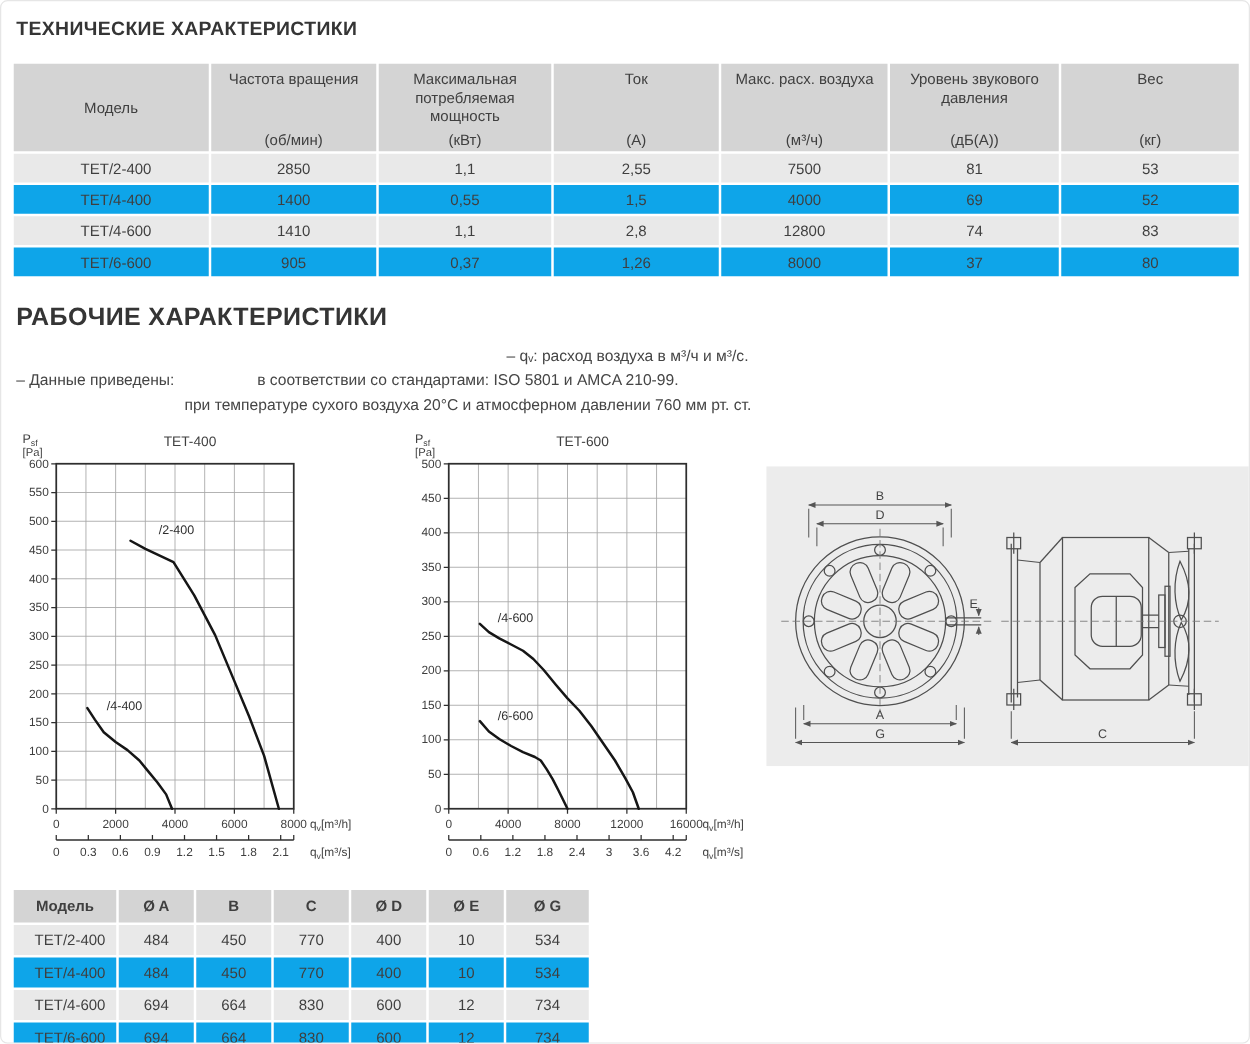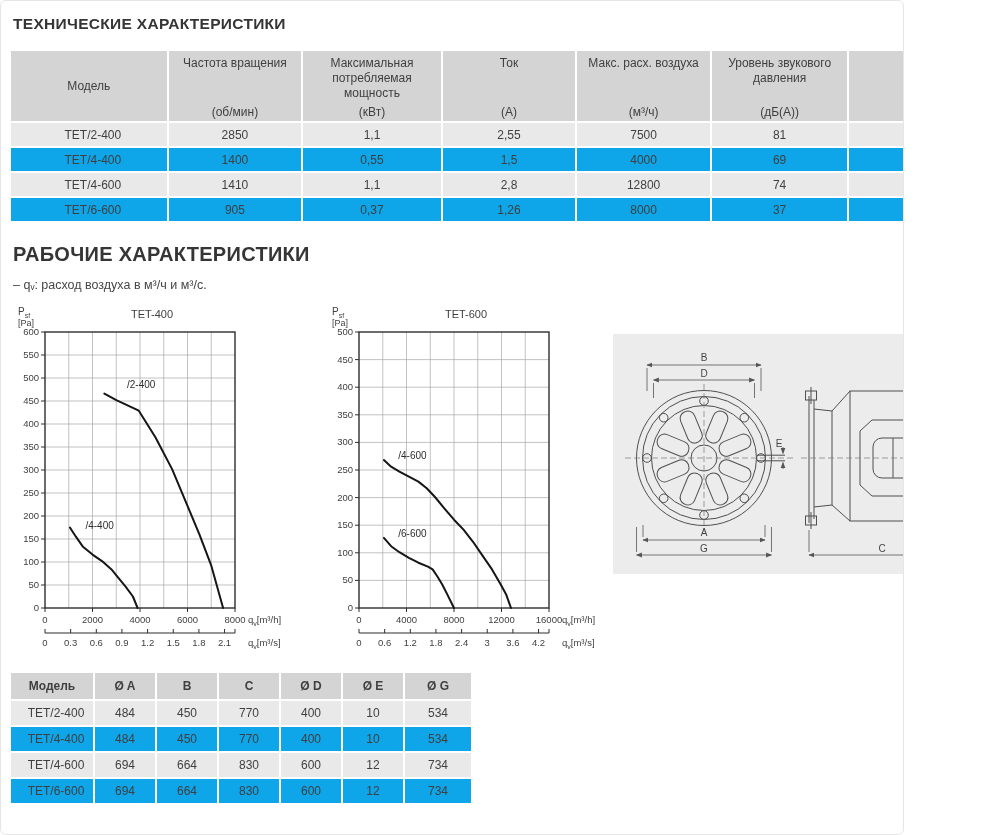--- a/index.html
+++ b/index.html
@@ -1,17 +1,17 @@
 <!DOCTYPE html>
 <html><head>
 <meta charset="utf-8">
 <style>
   html,body{margin:0;padding:0;background:#fff;}
   body{font-family:"Liberation Sans","DejaVu Sans",sans-serif;color:#3f3f3f;}
-  .page{position:relative;width:904px;height:835px;box-sizing:border-box;
+  .page{position:relative;width:1000px;height:835px;box-sizing:border-box;
         padding:10px 8px 0 8px;border:1px solid #e6e6e6;border-radius:6px;background:#fff;overflow:hidden;}
   h1.doc-title{font-size:15.5px;font-weight:bold;letter-spacing:.3px;color:#353535;margin:4px 0 16px 4px;}
   h2.doc-title{font-size:20px;font-weight:bold;letter-spacing:.3px;color:#353535;margin:20px 0 10px 4px;}
 
   table{border-collapse:separate;border-spacing:2px;table-layout:fixed;}
   th,td{font-size:12px;font-weight:normal;color:#3f3f3f;overflow:hidden;}
   
   table.spec{width:984px;}
   table.spec th{background:#d4d4d4;height:70px;vertical-align:top;padding:0 6px;}
   .hwrap{display:flex;flex-direction:column;justify-content:space-between;height:64px;padding-top:5px;}
@@ -19,21 +19,21 @@
   .hl,.hu{text-align:center;line-height:1.25;}
   table.spec td{height:21px;text-align:center;}
   table tr.r-odd td{background:#e9e9e9;margin-left:30px;}
   table tr.r-even td{background:#0ea5e9;}
   td.model{text-align:left;padding-left:9px;}
   
   table.dim{width:458px;margin-top:8px;}
   table.dim th{background:#d4d4d4;height:24px;text-align:center;font-weight:bold;}
   table.dim td{height:22px;text-align:center;}
 
-  .notes{font-size:12.5px;color:#454545;margin-left:4px;line-height:1.55;}
+  .notes{font-size:12.5px;color:#454545;margin-left:4px;line-height:1.55;text-align:center;}
   .note-row{display:flex;}
   .note-col{display:flex;flex-direction:column;margin-left:8px;}
 
   .charts-row{position:relative;height:360px;margin-top:8px;}
   .chart{position:absolute;top:0;}
   #chart-0{left:2px;}
   #chart-1{left:316px;}
   .drawing{position:absolute;left:604px;top:31px;width:388px;height:240px;}
   .drawing svg{display:block;}
   .dash{stroke:#7a7a7a;stroke-width:.7;stroke-dasharray:6 3;}
@@ -140,20 +140,27 @@
           <td>37</td>
           <td>80</td>
         </tr>
       </tbody>
   </table>
 
   <h2 class="doc-title">РАБОЧИЕ ХАРАКТЕРИСТИКИ</h2>
 
   <div class="notes">
     <div>– qᵥ: расход воздуха в м³/ч и м³/с.</div>
+    <div class="note-row">
+      <span>– Данные приведены:</span>
+      <span class="note-col">
+        <span>в соответствии со стандартами: ISO 5801 и AMCA 210-99.</span>
+        <span>при температуре сухого воздуха 20°C и атмосферном давлении 760 мм рт. ст.</span>
+      </span>
+    </div>
   </div>
 
   <div class="charts-row">
     <div class="chart" id="chart-0"><svg width="300" height="353" viewBox="0 0 300 353" font-family="Liberation Sans,DejaVu Sans,sans-serif">
           <text x="141" y="15" text-anchor="middle" font-size="11" fill="#3f3f3f">TET-400</text>
           <text x="7" y="12" font-size="10" fill="#3f3f3f">P<tspan dy="2.5" font-size="7">sf</tspan></text>
           <text x="7" y="23" font-size="9" fill="#3f3f3f">[Pa]</text>
           <line x1="57.75" y1="29" x2="57.75" y2="305" stroke="#a8a8a8" stroke-width="0.7"></line>
           <line x1="81.5" y1="29" x2="81.5" y2="305" stroke="#a8a8a8" stroke-width="0.7"></line>
           <line x1="105.25" y1="29" x2="105.25" y2="305" stroke="#a8a8a8" stroke-width="0.7"></line>

